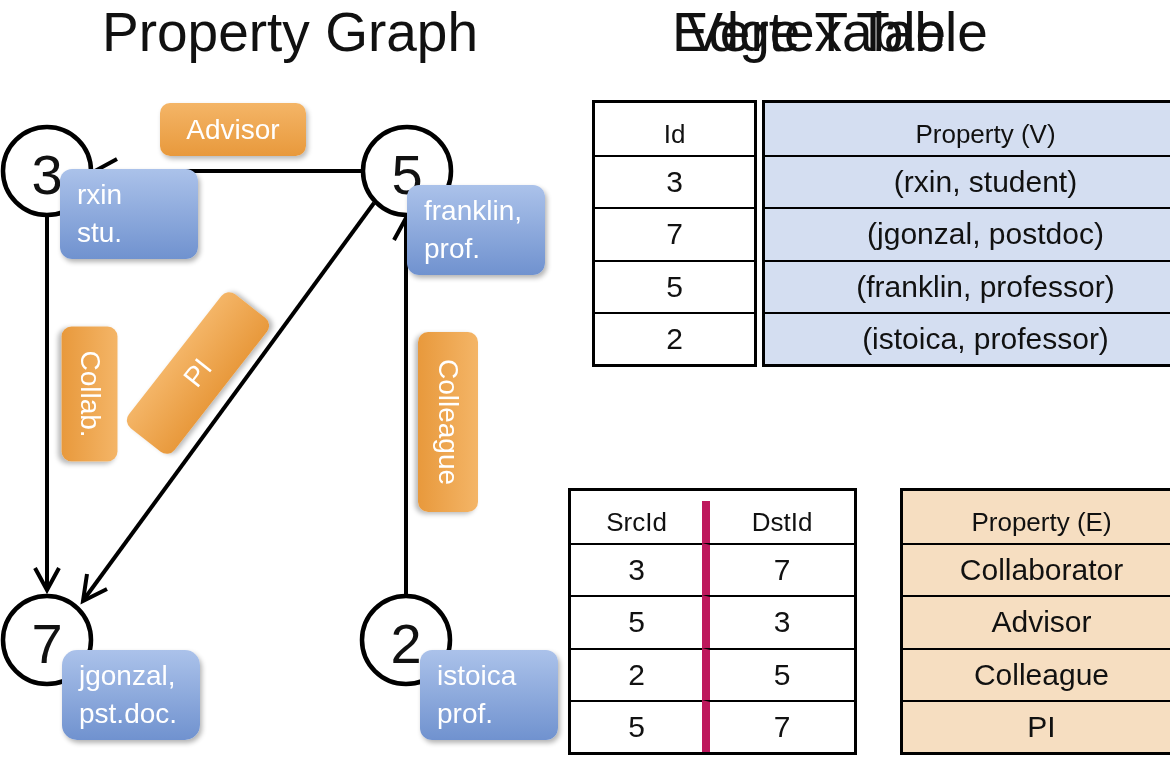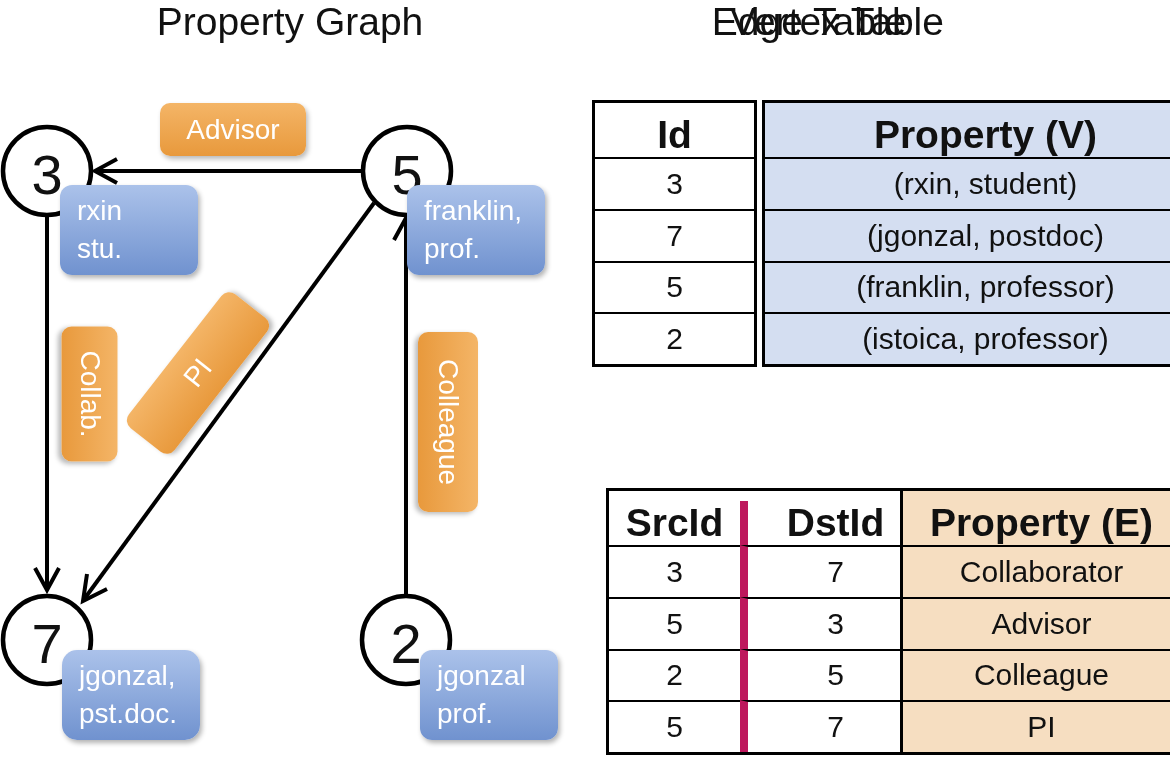--- a/index.html
+++ b/index.html
@@ -1,19 +1,19 @@
 <!DOCTYPE html>
 <html><head>
 <meta charset="utf-8">
 <style>
   html,body { margin:0; padding:0; background:#fff; }
   .canvas { position:relative; width:1170px; height:760px; background:#fff;
             font-family:"Liberation Sans", sans-serif; overflow:hidden; }
 
-  .big-title { position:absolute; font-size:39px; color:#111; text-align:center;
+  .big-title { position:absolute; font-size:55px; color:#111; text-align:center;
                white-space:nowrap; letter-spacing:0px; }
 
   svg.graph { position:absolute; left:0; top:0; z-index:1; }
 
   .nnum { position:absolute; transform:translate(-50%,-50%); font-size:56px; color:#111;
           z-index:2; }
 
   .vbox { position:absolute; width:138px; height:90px; box-sizing:border-box;
           background:linear-gradient(180deg,#ABC2EA 0%, #7092CF 100%);
           border-radius:12px; color:#fff; font-size:28px; line-height:38px;
@@ -23,21 +23,21 @@
   .elabel { position:absolute; background:linear-gradient(180deg,#F4B567 0%, #E8993C 100%);
             border-radius:10px; color:#fff; display:flex; align-items:center;
             justify-content:center; font-size:28px; z-index:3;
             box-shadow:2px 3px 5px rgba(0,0,0,0.28); }
 
   .tbox { position:absolute; border:3px solid #000; background:#fff;
           box-sizing:border-box; display:grid; z-index:1; }
   .rows5 { grid-template-rows:repeat(5,1fr); }
   .cell { display:flex; align-items:center; justify-content:center;
           font-size:30px; color:#111; }
-  .hdr  { font-weight:bold; font-size:39px;margin-top:10px; }
+  .hdr  { font-weight:normal; font-size:26px;margin-top:10px; }
   .bt   { border-top:2px solid #000; }
   .bl   { border-left:8px solid #be185d; }
   .vfill { background:#D4DEF1; }
   .efill { background:#F6DEC1; }
 </style>
 </head>
 <body>
 
 <div class="canvas">
 
@@ -63,34 +63,34 @@
     <circle cx="407" cy="171" r="44" fill="#fff" stroke="#000" stroke-width="4.5"></circle>
     <circle cx="47" cy="640" r="44" fill="#fff" stroke="#000" stroke-width="4.5"></circle>
     <circle cx="406" cy="640" r="44" fill="#fff" stroke="#000" stroke-width="4.5"></circle>
   </svg>
 
   <div class="nnum" style="left:47px;top:174px;">3</div>
   <div class="nnum" style="left:407px;top:174px;">5</div>
   <div class="nnum" style="left:47px;top:643px;">7</div>
   <div class="nnum" style="left:406px;top:643px;">2</div>
 
-  <div class="vbox" style="left:60px;top:185px;">
+  <div class="vbox" style="left:60px;top:169px;">
     <div>rxin</div>
     <div>stu.</div>
   </div>
   <div class="vbox" style="left:407px;top:185px;">
     <div>franklin,</div>
     <div>prof.</div>
   </div>
   <div class="vbox" style="left:62px;top:650px;border-radius:15px;">
     <div>jgonzal,</div>
     <div>pst.doc.</div>
   </div>
   <div class="vbox" style="left:420px;top:650px;">
-    <div>jgonzal</div>
+    <div>istoica</div>
     <div>prof.</div>
   </div>
 
   <div class="elabel" style="left:160px;top:103px;width:146px;height:53px;">Advisor</div>
   <div class="elabel" style="left:22px;top:366px;width:135px;height:56px;transform:rotate(90deg);">Collab.</div>
   <div class="elabel" style="left:113px;top:344px;width:170px;height:58px;transform:rotate(-52deg);">PI</div>
   <div class="elabel" style="left:358px;top:392px;width:180px;height:60px;transform:rotate(90deg);">Colleague</div>
 
   <div class="tbox rows5" style="left:592px;top:100px;width:165px;height:267px;">
     <div class="cell hdr">Id</div>
@@ -101,21 +101,21 @@
   </div>
 
   <div class="tbox rows5 vfill" style="left:762px;top:100px;width:447px;height:267px;">
     <div class="cell hdr">Property (V)</div>
     <div class="cell bt">(rxin, student)</div>
     <div class="cell bt">(jgonzal, postdoc)</div>
     <div class="cell bt">(franklin, professor)</div>
     <div class="cell bt">(istoica, professor)</div>
   </div>
 
-  <div class="tbox" style="left:606px;top:488px;width:320px;height:267px;grid-template-columns:131px 1fr;grid-template-rows:repeat(5,1fr);">
+  <div class="tbox" style="left:568px;top:488px;width:289px;height:267px;grid-template-columns:131px 1fr;grid-template-rows:repeat(5,1fr);">
     <div class="cell hdr">SrcId</div>
     <div class="cell hdr bl">DstId</div>
     <div class="cell bt">3</div>
     <div class="cell bt bl">7</div>
     <div class="cell bt">5</div>
     <div class="cell bt bl">3</div>
     <div class="cell bt">2</div>
     <div class="cell bt bl">5</div>
     <div class="cell bt">5</div>
     <div class="cell bt bl">7</div>

